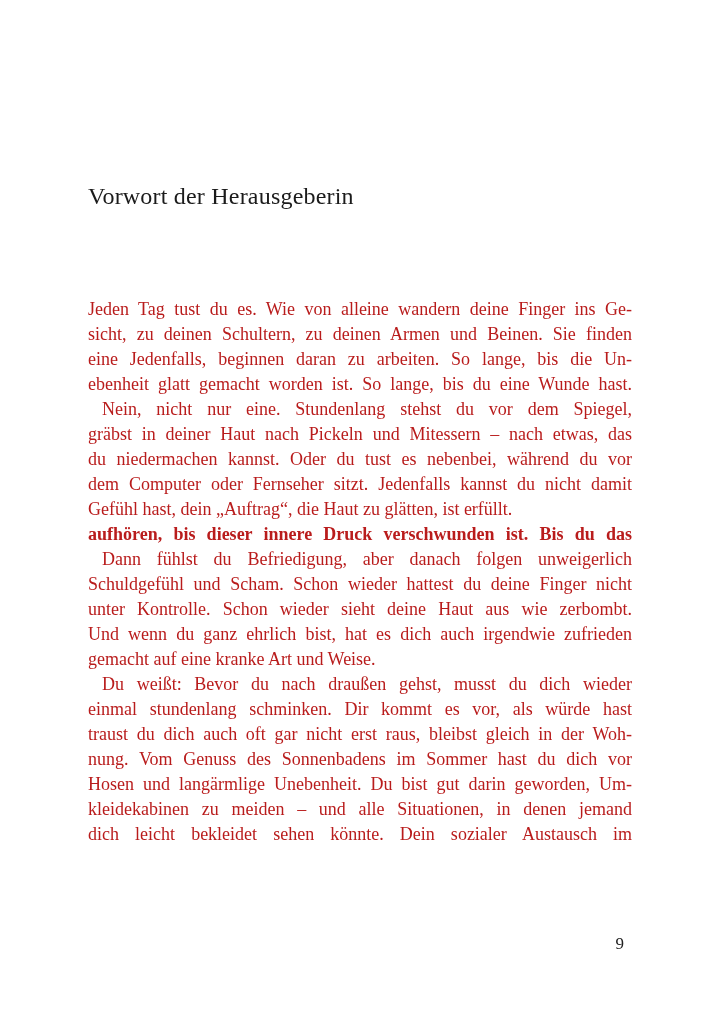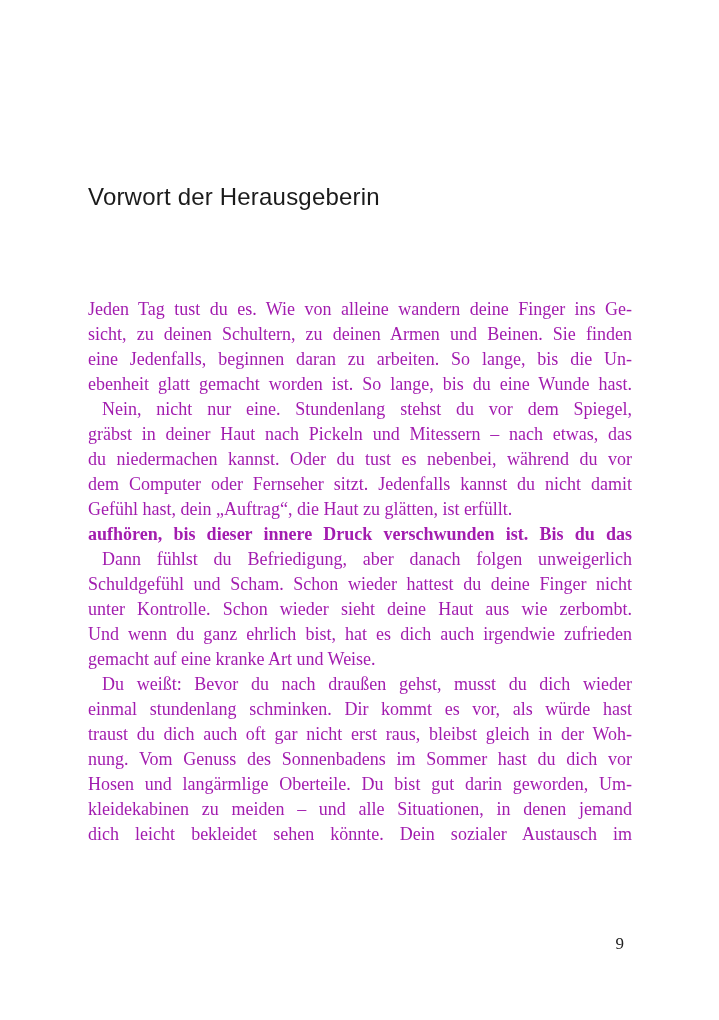--- a/index.html
+++ b/index.html
@@ -13,33 +13,33 @@
     height: 1020px;
     background: #ffffff;
     font-family: "Liberation Serif", serif;
     overflow: hidden;
   }
   .heading {
     position: absolute;
     left: 88px;
     top: 183px;
     margin: 0;
-    font-family: Liberation Sans, sans-serif;
+    font-family: Liberation Serif, serif;
     font-size: 24px;
     font-weight: 400;
     letter-spacing: 0.2px;
     color: #1b1b1b;
     white-space: nowrap;
   }
   .textblock {
     position: absolute;
     left: 88px;
     top: 297px;
     width: 544px;
-    color: #a21caf;
+    color: #b91c1c;
     font-size: 18px;
     line-height: 25px;
   }
   .paragraph {
     margin: 0;
   }
   .line {
     height: 25px;
     text-align: justify;
     text-align-last: justify;
@@ -92,20 +92,20 @@
         <div class="line">Schuldgefühl und Scham. Schon wieder hattest du deine Finger nicht</div>
         <div class="line">unter Kontrolle. Schon wieder sieht deine Haut aus wie zerbombt.</div>
         <div class="line">Und wenn du ganz ehrlich bist, hat es dich auch irgendwie zufrieden</div>
         <div class="line lastline">gemacht auf eine kranke Art und Weise.</div>
       </div>
       <div class="paragraph">
         <div class="line indent">Du weißt: Bevor du nach draußen gehst, musst du dich wieder</div>
         <div class="line">einmal stundenlang schminken. Dir kommt es vor, als würde hast</div>
         <div class="line">traust du dich auch oft gar nicht erst raus, bleibst gleich in der Woh-</div>
         <div class="line">nung. Vom Genuss des Sonnenbadens im Sommer hast du dich vor</div>
-        <div class="line">Hosen und langärmlige Oberteile. Du bist gut darin geworden, Um-</div>
+        <div class="line">Hosen und langärmlige Unebenheit. Du bist gut darin geworden, Um-</div>
         <div class="line">kleidekabinen zu meiden – und alle Situationen, in denen jemand</div>
         <div class="line">dich leicht bekleidet sehen könnte. Dein sozialer Austausch im</div>
       </div>
     </div>
 
   <div class="pagenum">9</div>
 </div>
 
 </body></html>

